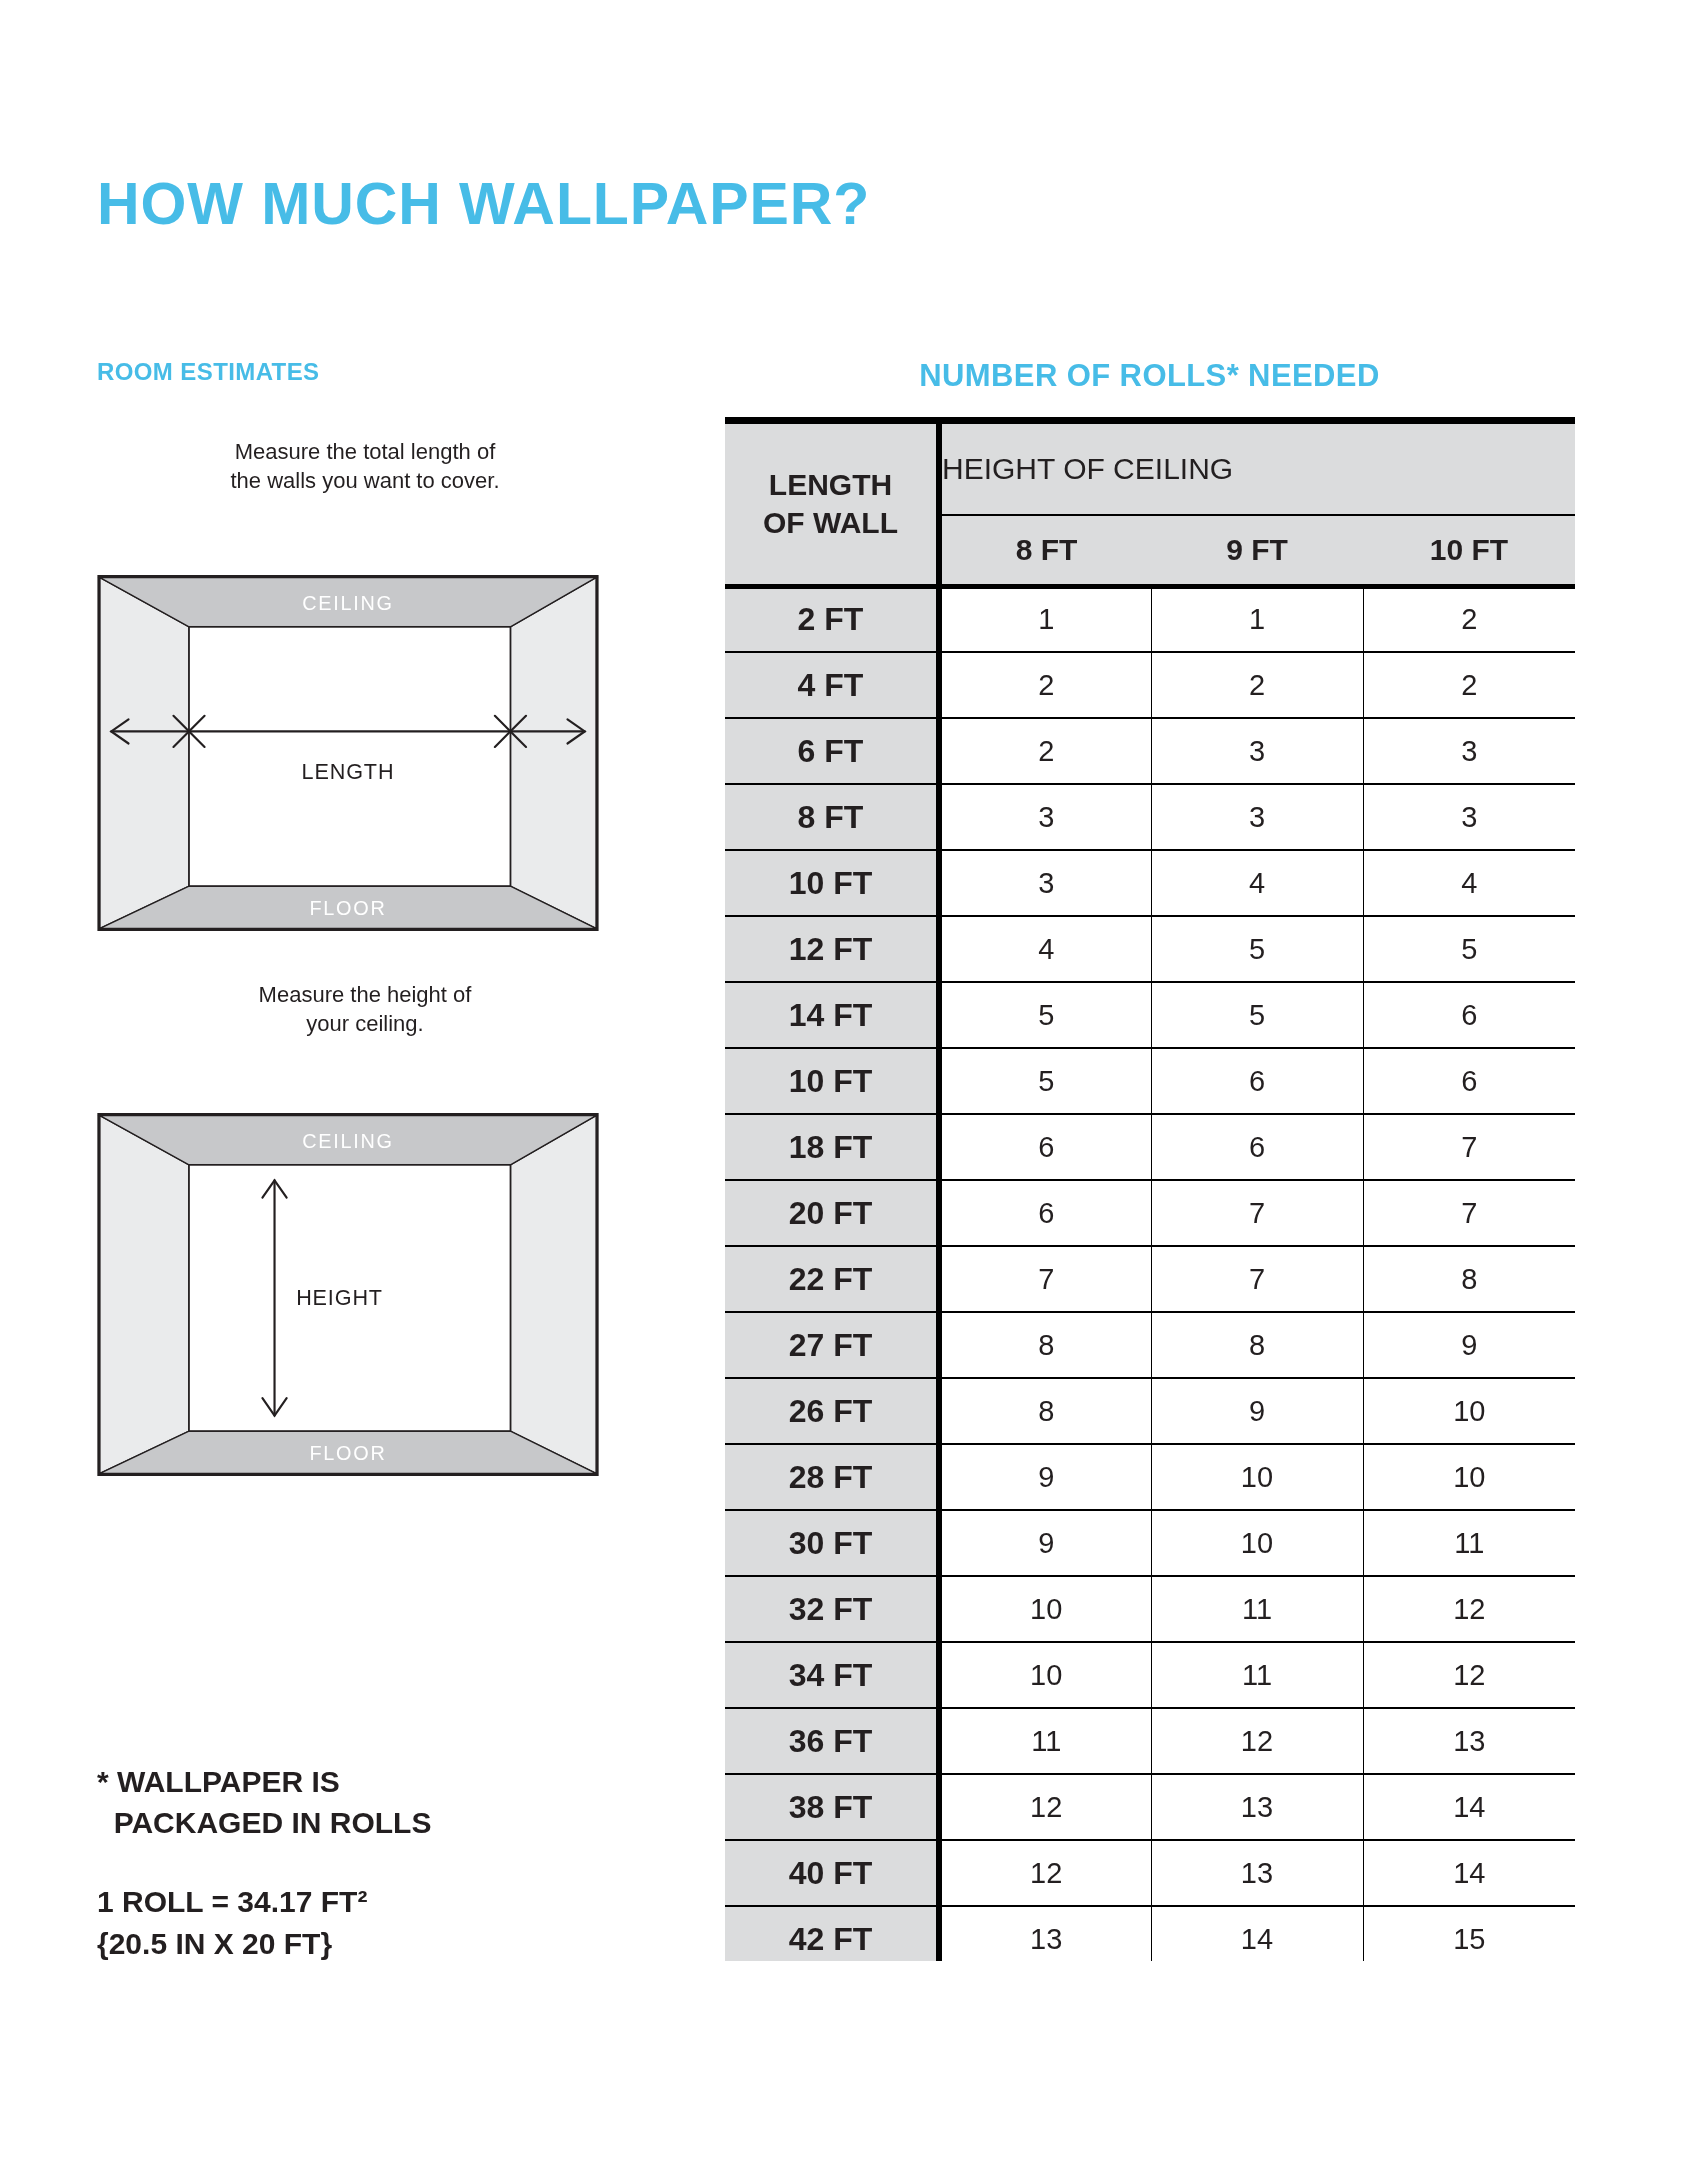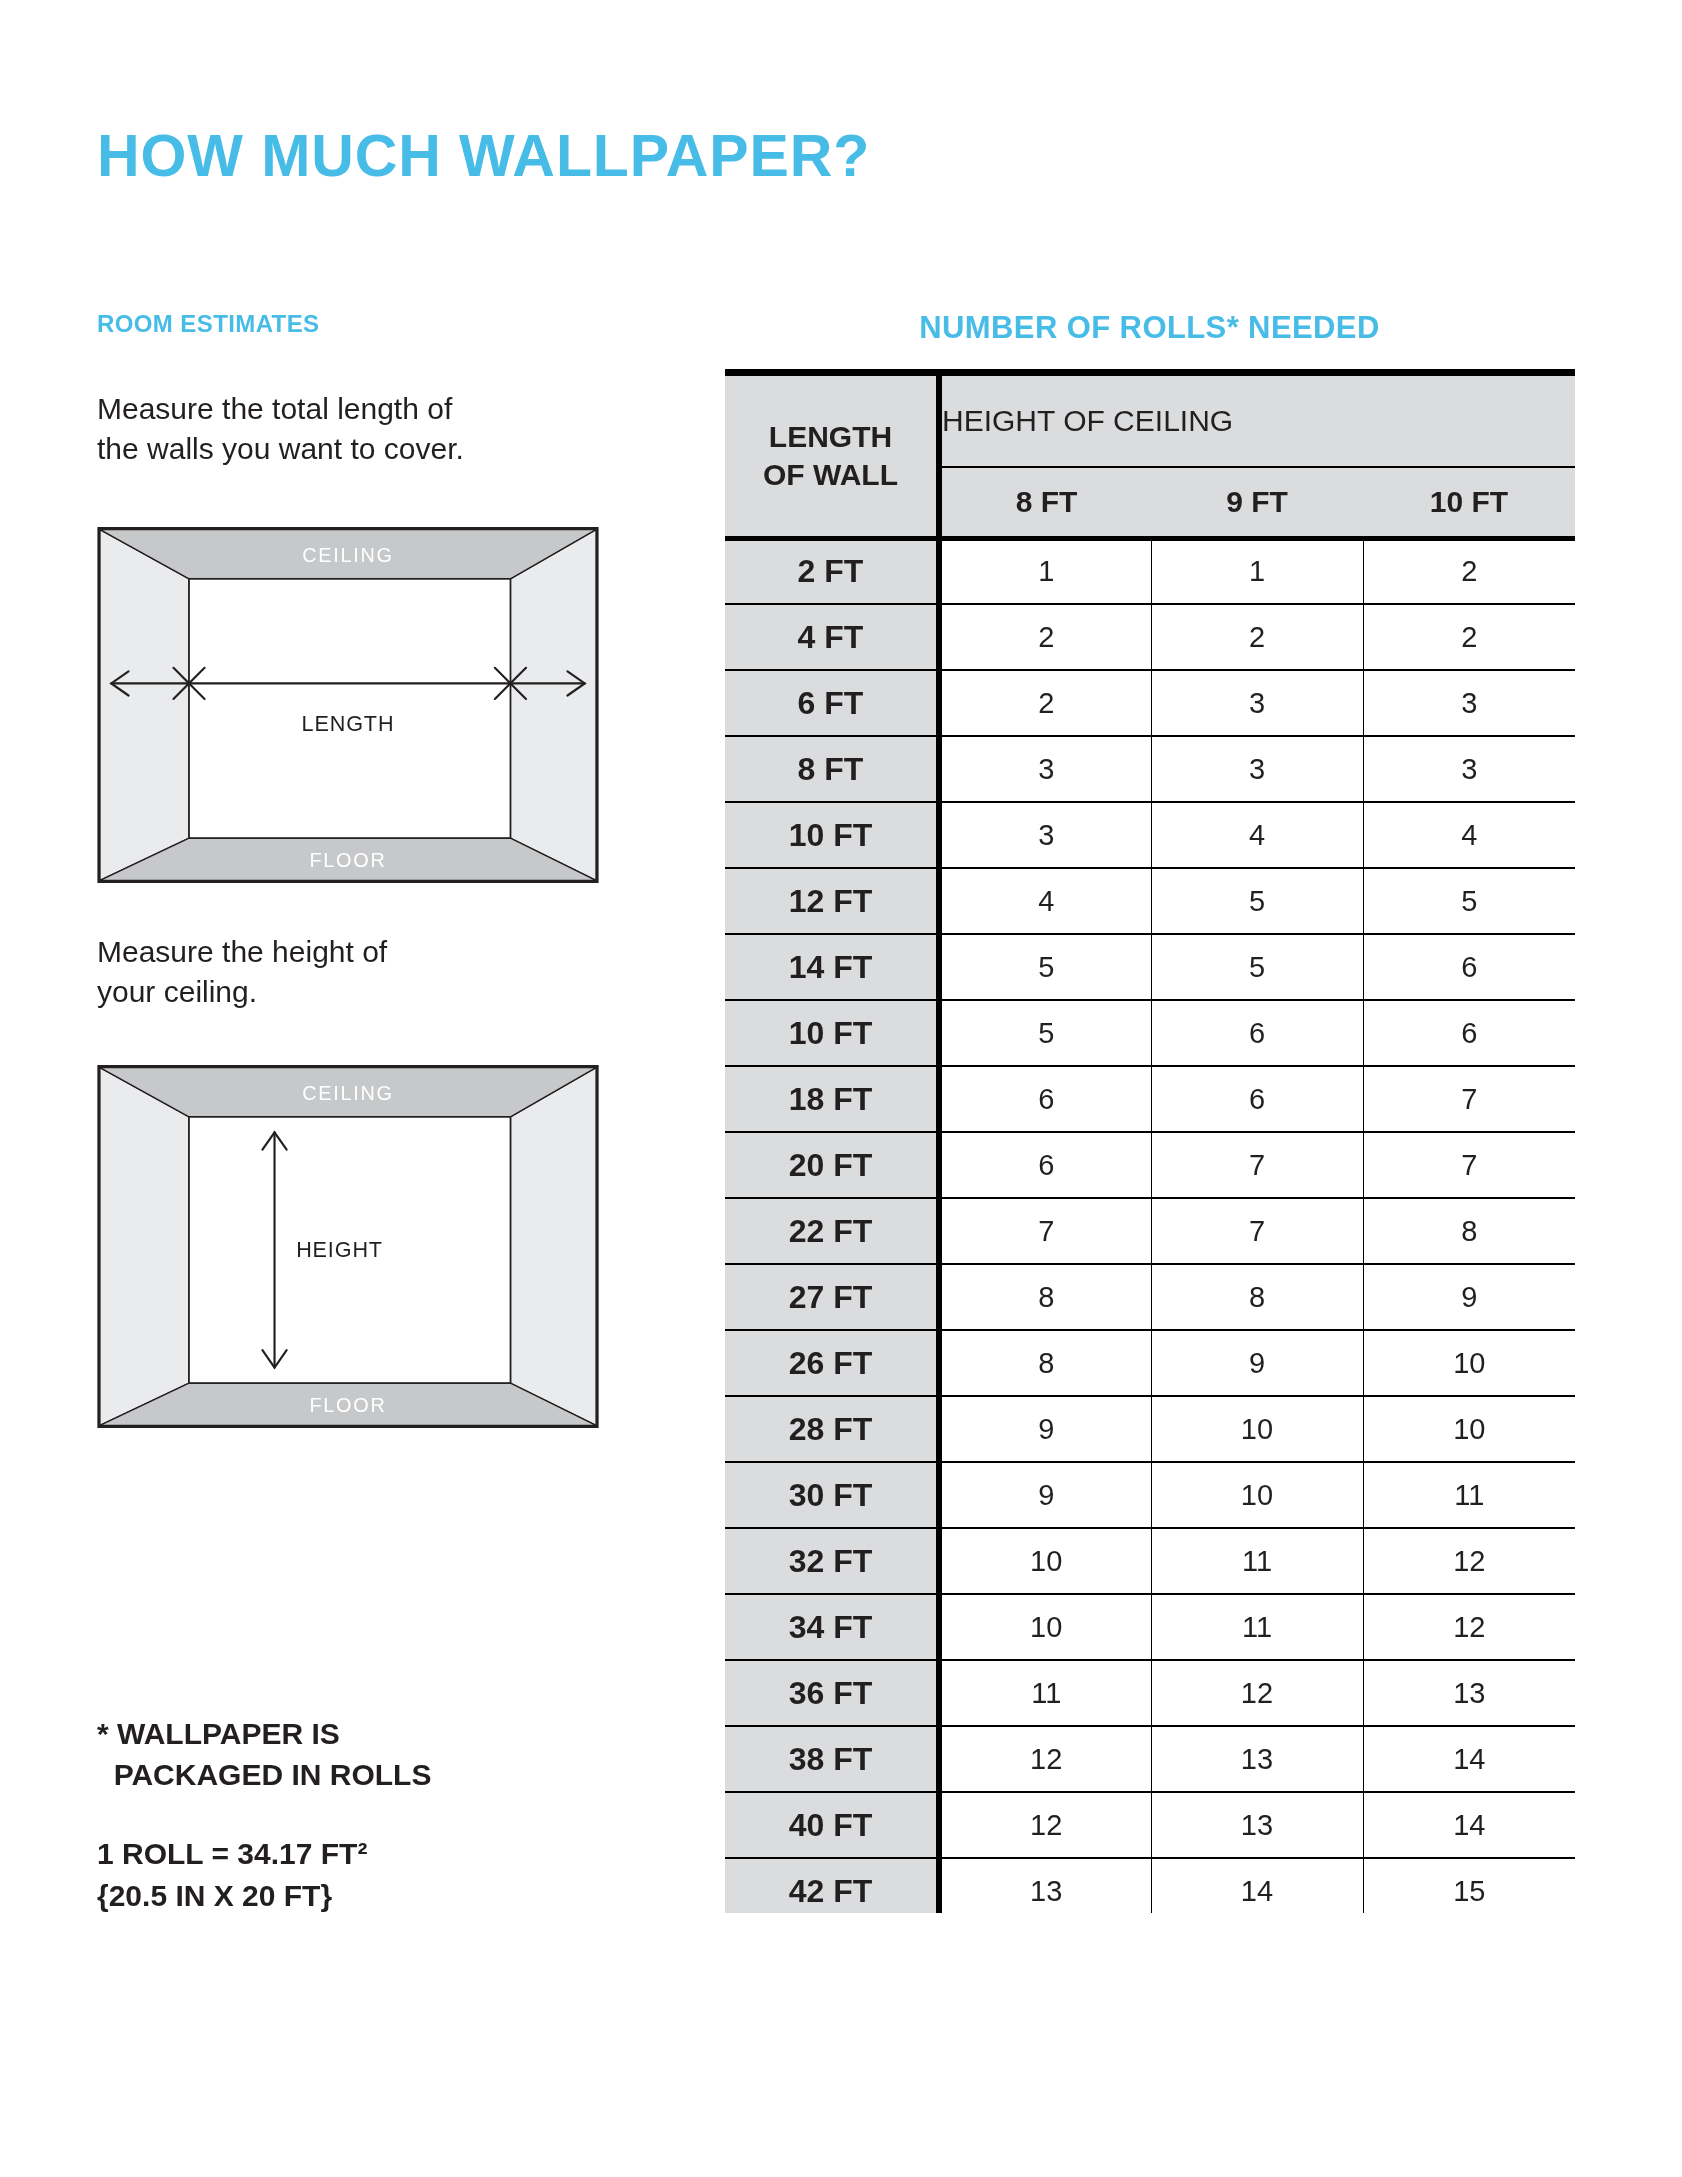--- a/index.html
+++ b/index.html
@@ -4,30 +4,30 @@
 <style>
   :root{
     --accent-blue:#47BCE7;
     --text-color:#231F20;
     --cell-gray:#DBDCDD;
     --band-gray:#C7C8CA;
     --wall-gray:#EAEBEC;
   }
   *{box-sizing:border-box;}
   body{margin:0;background:#fff;font-family:"Liberation Sans",sans-serif;color:var(--text-color);}
-  .page{position:relative;width:1683px;height:1913px;background:#ffffff;overflow:hidden;}
+  .page{position:relative;width:1683px;height:1913px;background:#ffffff;overflow:hidden;margin-top:48px;}
 
   .title{position:absolute;left:97px;top:86px;font-size:59px;font-weight:bold;
          color:var(--accent-blue);letter-spacing:0.9px;line-height:1.05;}
 
   .sec-heading{position:absolute;left:97px;top:310px;font-size:24px;font-weight:bold;
          color:var(--accent-blue);letter-spacing:0.4px;}
 
-  .para{position:absolute;left:97px;width:536px;font-size:30px;line-height:1.32;
-        white-space:pre-line;}
+  .para{position:absolute;left:97px;width:536px;font-size:22px;line-height:1.32;
+        white-space:pre-line;text-align:center;}
   #para1{top:389px;}
   #para2{top:932px;}
   #para3{top:1475px;}
 
   .diagram{position:absolute;left:97px;}
   #diagram1{top:527px;}
   #diagram2{top:1065px;}
 
   .room-outer{fill:#ffffff;stroke:var(--text-color);stroke-width:7;}
   .wall{fill:var(--wall-gray);stroke:var(--text-color);stroke-width:1.5;}

